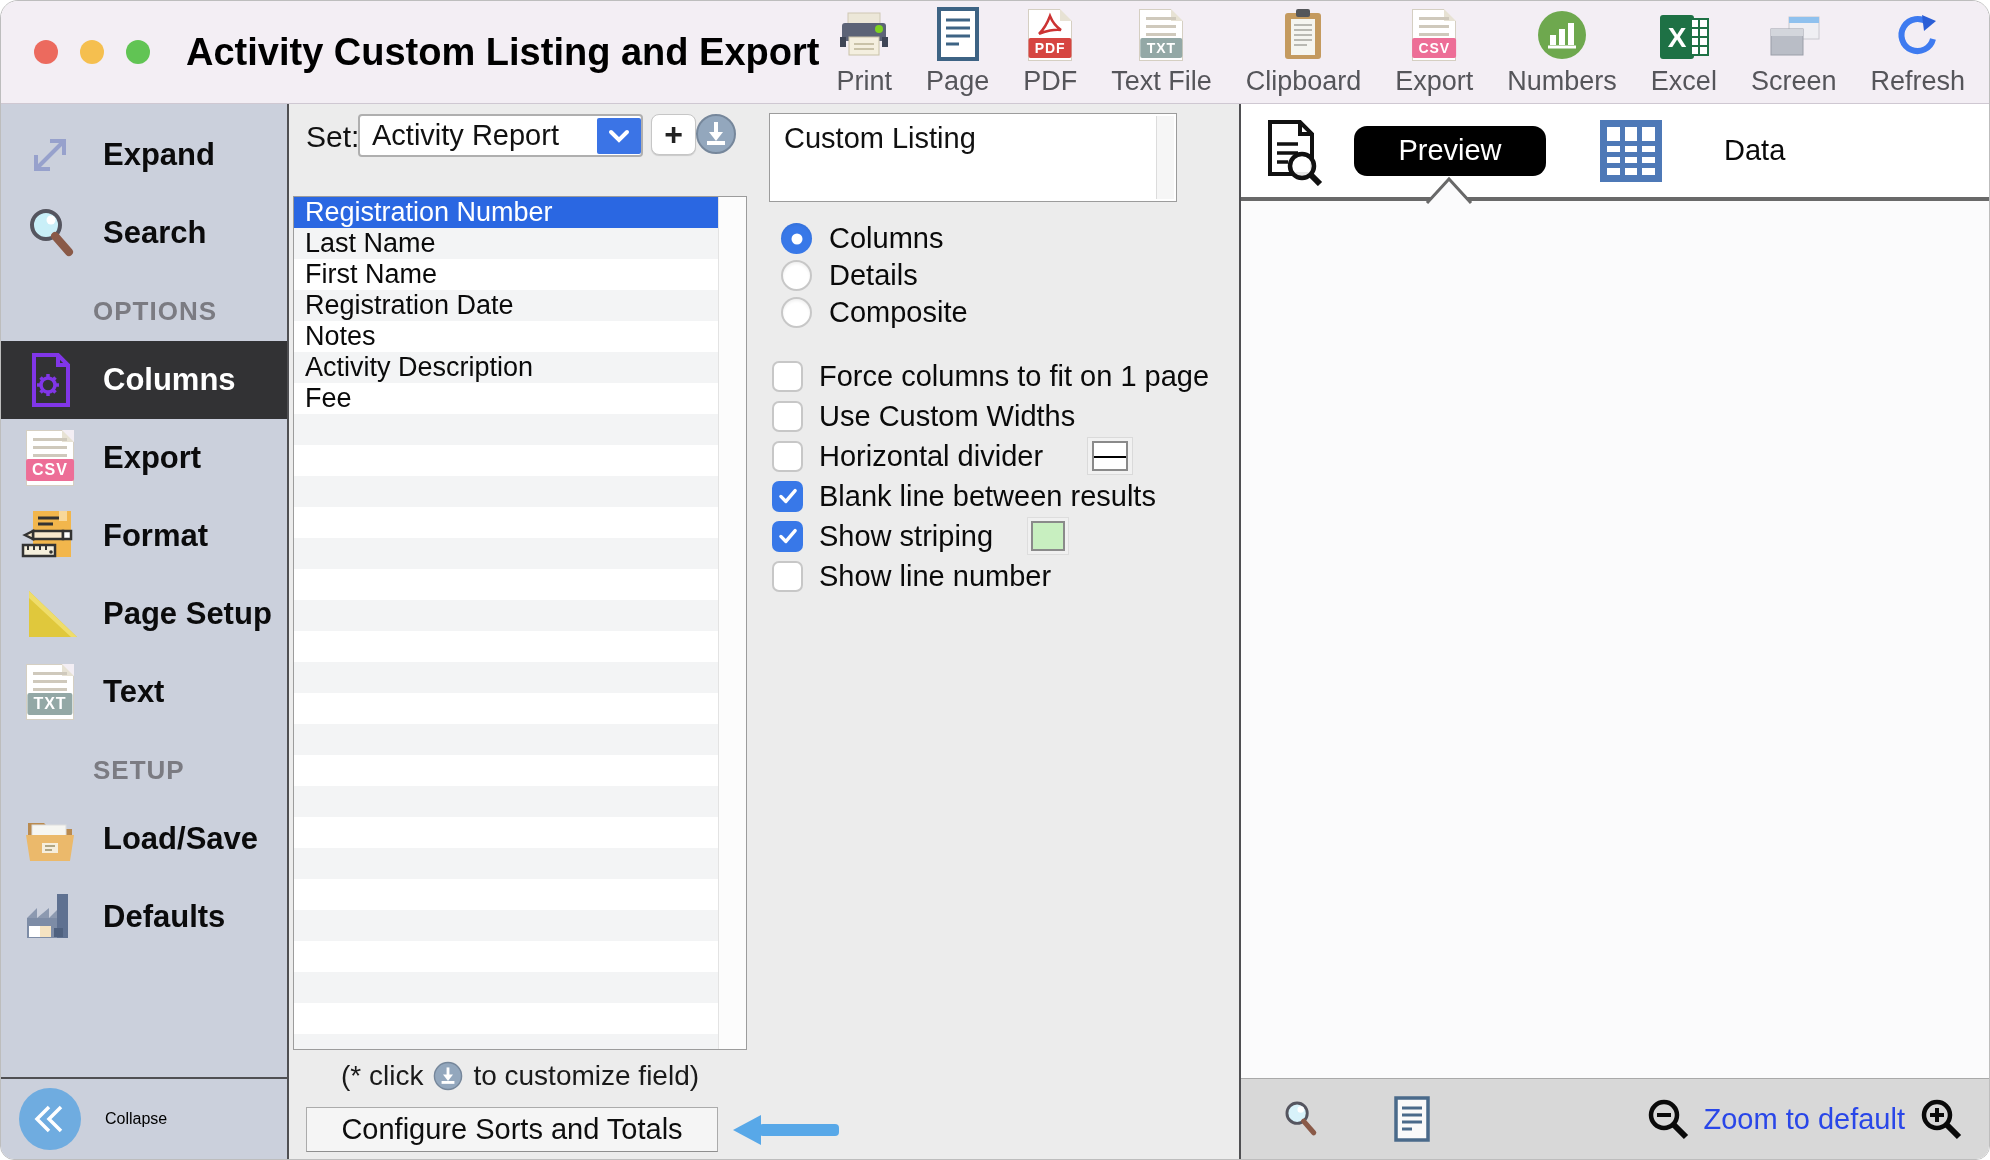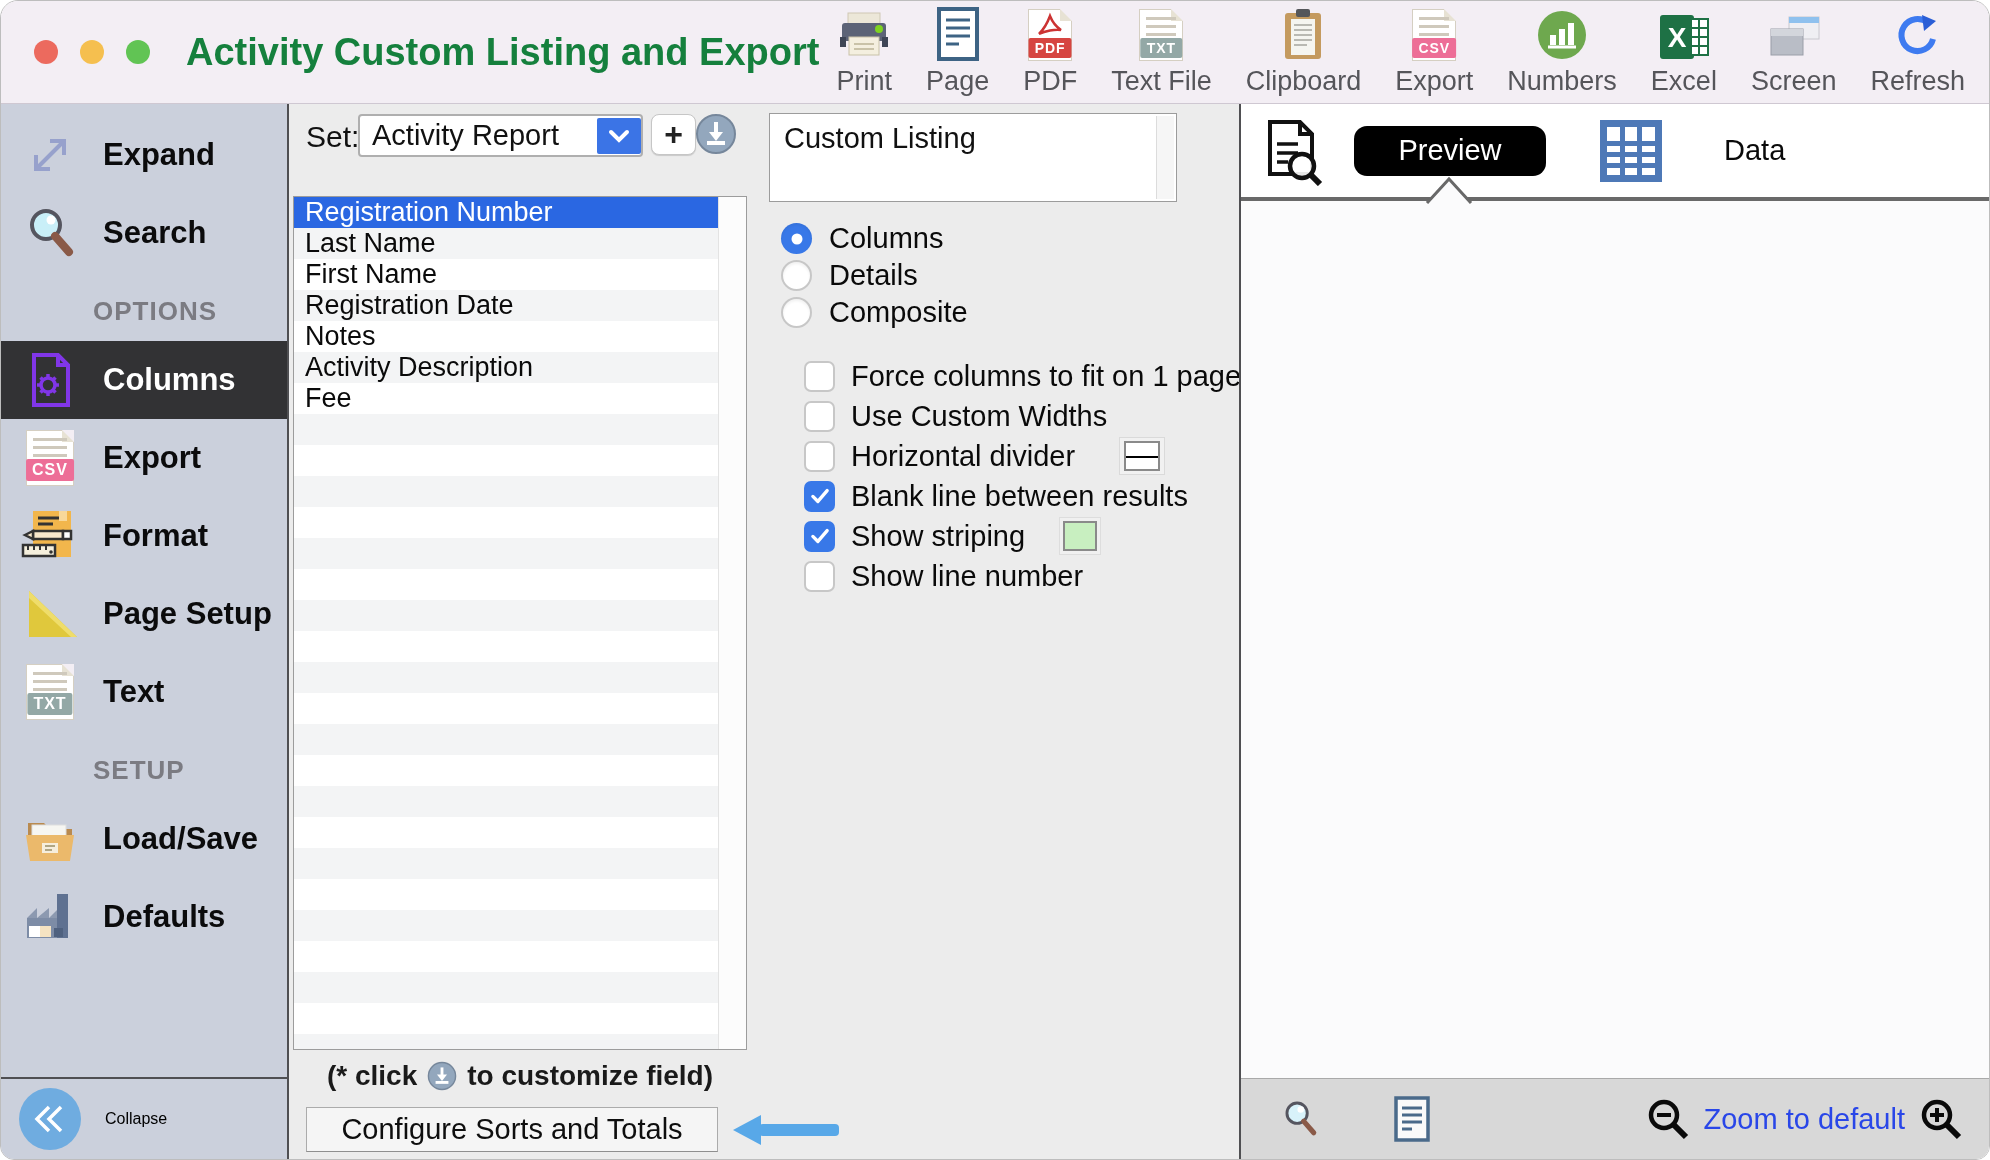--- a/index.html
+++ b/index.html
@@ -8,21 +8,21 @@
   .window{ width:1990px; height:1160px; border-radius:18px 18px 14px 14px; overflow:hidden;
            border:1px solid #bdbdbd; display:flex; flex-direction:column; background:#fff;}
 
   
   .titlebar{ height:103px; flex:0 0 103px; background:#F3EEF4; border-bottom:1px solid #CFC8D2;
              display:flex; align-items:center; position:relative;}
   .traffic{ display:flex; gap:22px; padding-left:33px; align-items:center;}
   .traffic .dot{ width:24px; height:24px; border-radius:50%;}
   .dot.red{background:#EC6A5E;} .dot.yellow{background:#F5BF4F;} .dot.green{background:#61C454;}
   .win-title{ position:absolute; left:185px; top:50%; transform:translateY(-50%);
-              font-size:38px; font-weight:bold; color:#15803d; white-space:nowrap;}
+              font-size:38px; font-weight:bold; color:#000000; white-space:nowrap;}
   .toolbar{ margin-left:auto; display:flex; align-items:flex-end; gap:34px; padding:0 24px 6px 0; height:100%;}
   .tb-item{ display:flex; flex-direction:column; align-items:center; justify-content:flex-end; gap:5px; cursor:default;}
   .tb-item .lbl{ font-size:27px; color:#55555A; white-space:nowrap;}
   .icon-wrap{ height:56px; display:flex; align-items:flex-end; justify-content:center; position:relative;}
   .badge{ position:absolute; left:50%; transform:translateX(-50%); bottom:2px; font-size:14px; font-weight:bold;
           color:#fff; padding:2px 6px; border-radius:2px; letter-spacing:1px;}
   .badge.pdf{background:#D64541;} .badge.txt{background:#93A8A6;} .badge.csv{background:#ED6E97;}
 
   
   .main{ flex:1; display:flex; min-height:0;}
@@ -54,40 +54,40 @@
   .dl-circle{ position:absolute; left:406px; top:9px; cursor:default;}
 
   .field-list{ position:absolute; left:4px; top:92px; width:454px; height:854px; border:1px solid #9C9C9C;
                background:#fff; display:flex;}
   .rows{ flex:1; background:repeating-linear-gradient(to bottom,#fff 0,#fff 31px,#F3F4F5 31px,#F3F4F5 62px); overflow:hidden;}
   .rows .row{ height:31px; line-height:31px; padding:0 11px; font-size:27px; color:#0A0A0A; white-space:nowrap; cursor:default;}
   .rows .row.selected{ background:#2A67E2; color:#fff;}
   .list-gutter{ flex:0 0 28px; background:#FCFCFC; border-left:1px solid #E3E3E3;}
 
   .hint-line{ position:absolute; left:0; top:956px; width:462px; text-align:center; font-size:28px; color:#1A1A1A;
-              display:flex; align-items:center; justify-content:center; gap:10px;font-weight:bold;}
+              display:flex; align-items:center; justify-content:center; gap:10px;}
   .configure-btn{ position:absolute; left:17px; top:1003px; width:412px; height:45px; background:#F5F5F5;
                   border:1px solid #ABABAB; border-bottom-color:#8F8F8F; font-size:29px; color:#0E0E0E;
                   display:flex; align-items:center; justify-content:center; cursor:default;}
   .arrow-wrap{ position:absolute; left:444px; top:1006px;}
 
   
   .listing-box{ position:absolute; left:480px; top:9px; width:408px; height:89px; background:#fff;
                 border:1px solid #9C9C9C; padding:8px 14px; font-size:29px; color:#111;}
   .listing-track{ position:absolute; top:2px; right:2px; bottom:2px; width:18px; background:#F6F6F6; border-left:1px solid #DCDCDC;}
   .radio-group{ position:absolute; left:492px; top:116px;}
   .radio-row{ height:37px; display:flex; align-items:center; gap:17px; cursor:default;}
   .radio{ width:31px; height:31px; border-radius:50%; background:#fff; border:2px solid #C7C7C7;
           box-shadow:inset 0 2px 3px rgba(0,0,0,.06); position:relative; flex:0 0 31px;}
   .radio.selected{ background:#3878E8; border:none;}
   .radio.selected::after{ content:""; position:absolute; width:11px; height:11px; border-radius:50%; background:#fff;
                           left:50%; top:50%; transform:translate(-50%,-50%);}
   .opt-label{ font-size:29px; color:#0A0A0A; white-space:nowrap;}
   .check-group{ position:absolute; left:483px; top:252px;}
-  .check-row{ height:40px; display:flex; align-items:center; gap:16px; cursor:default;margin-left:32px;}
+  .check-row{ height:40px; display:flex; align-items:center; gap:16px; cursor:default;}
   .checkbox{ width:31px; height:31px; border-radius:7px; background:#fff; border:2px solid #C7C7C7; flex:0 0 31px;
              display:flex; align-items:center; justify-content:center;}
   .checkbox svg{ display:none;}
   .checkbox.checked{ background:#3878E8; border:none;}
   .checkbox.checked svg{ display:block;}
   .divider-style-btn{ width:46px; height:38px; margin-left:28px; background:#F1F1F1; border:1px solid #DADADA;
                       display:flex; align-items:center; justify-content:center;}
   .divider-style-inner{ width:36px; height:30px; background:#fff; border:2px solid #8A8A8A; position:relative;}
   .divider-style-inner::after{ content:""; position:absolute; left:0; right:0; top:50%; height:2px; background:#000;}
   .swatch-btn{ width:42px; height:38px; margin-left:18px; background:#F0F0F0; border:1px solid #DDD;

